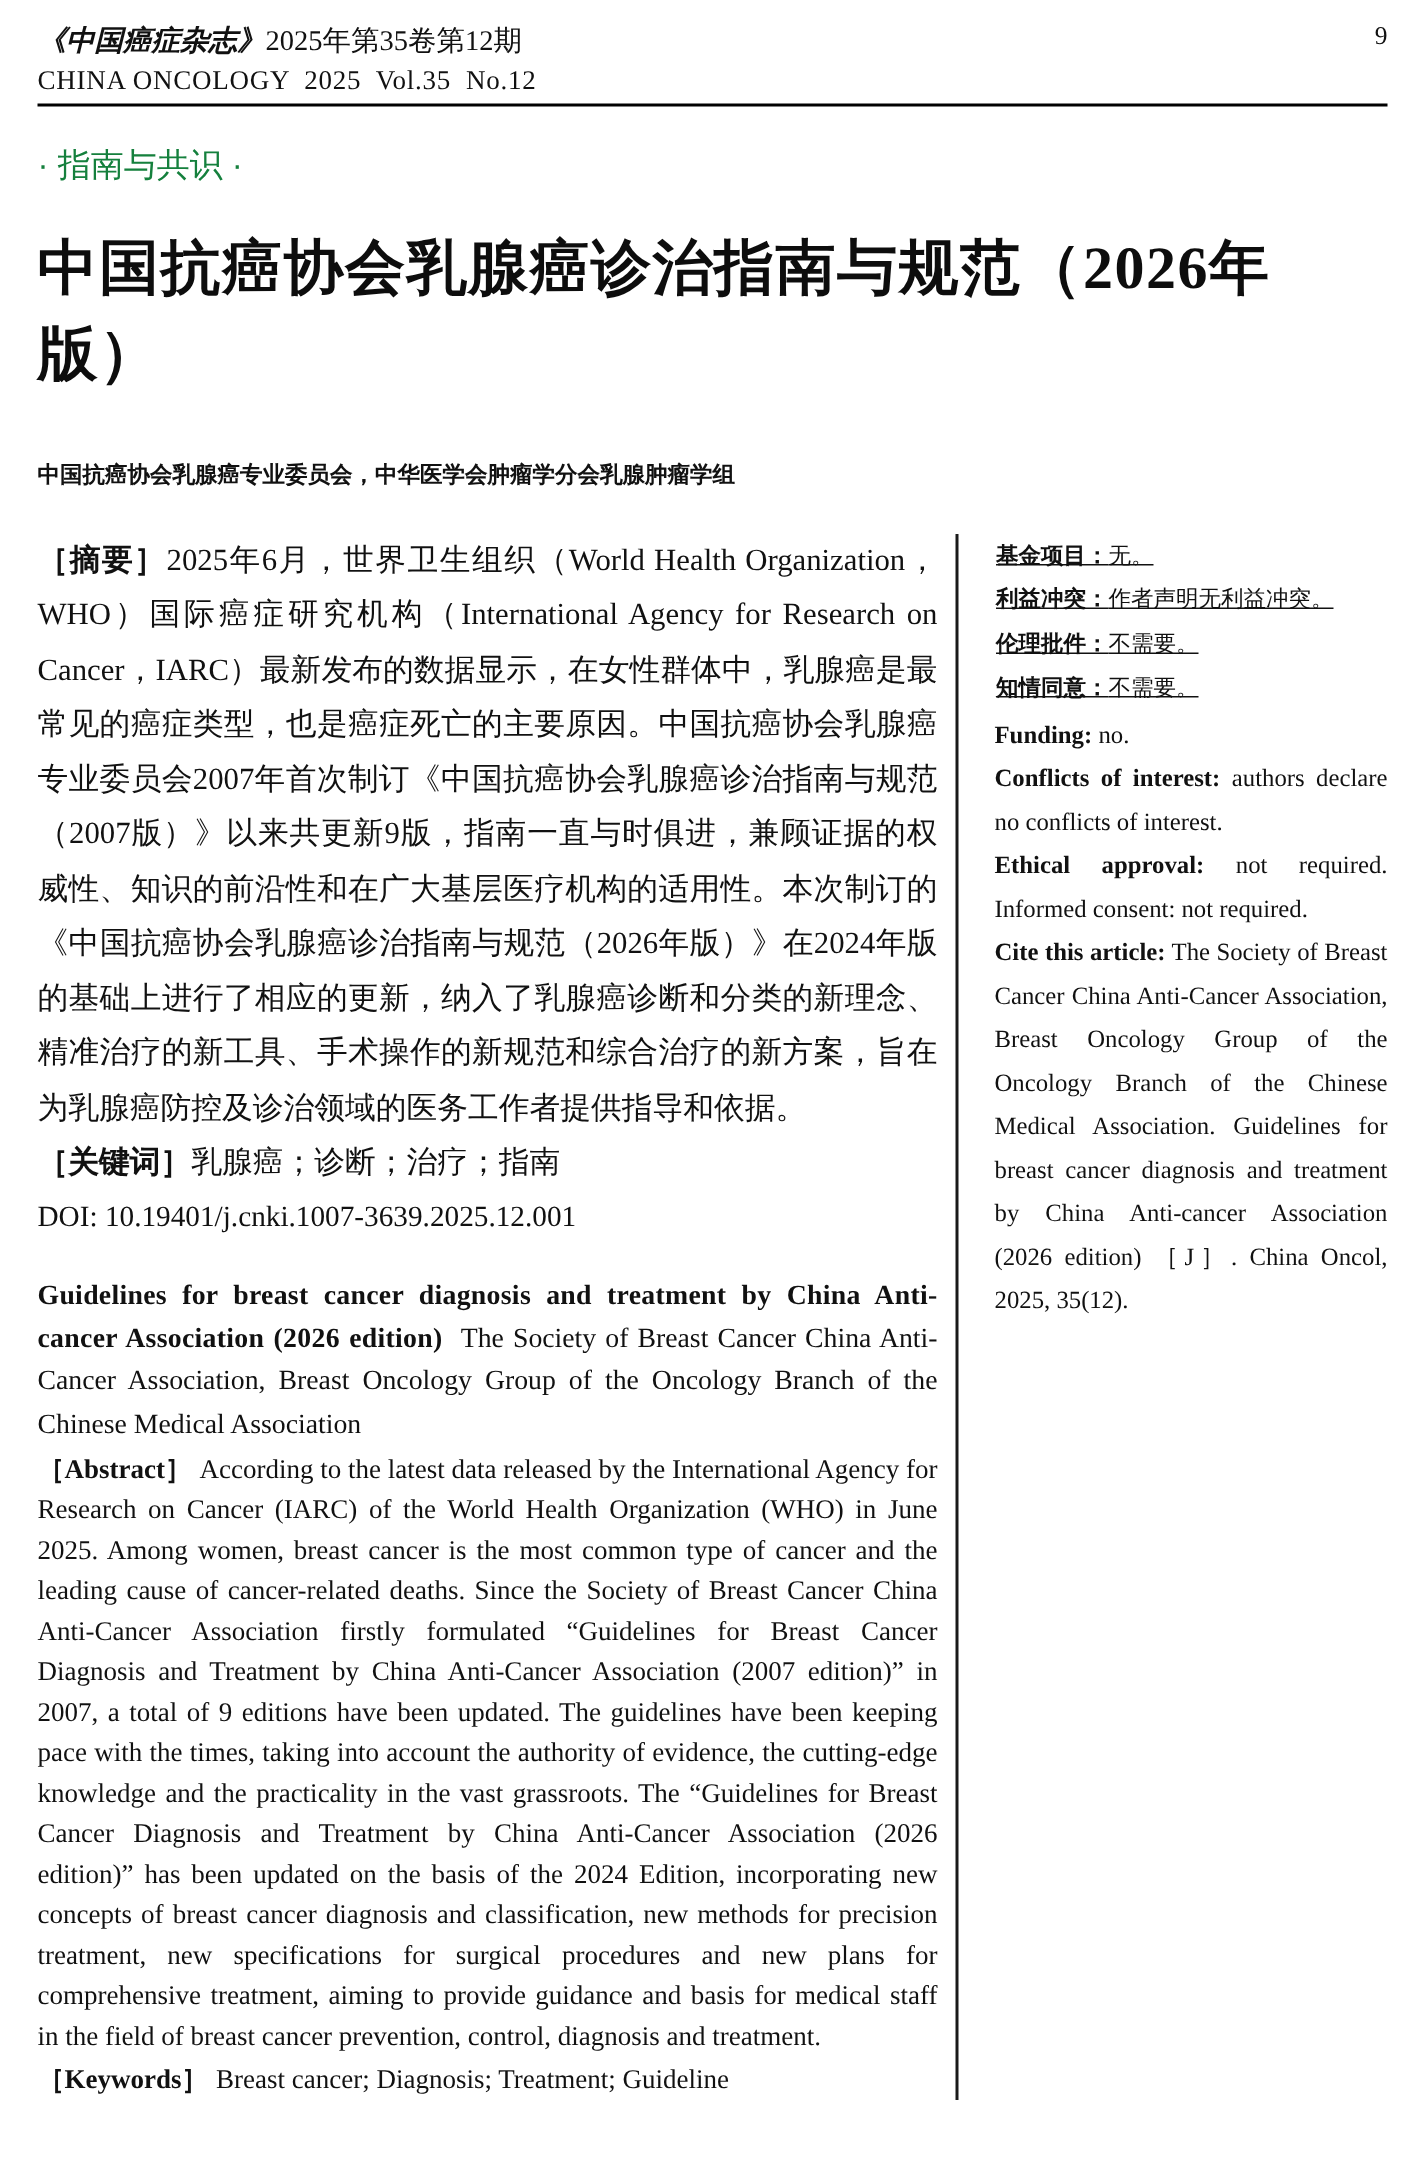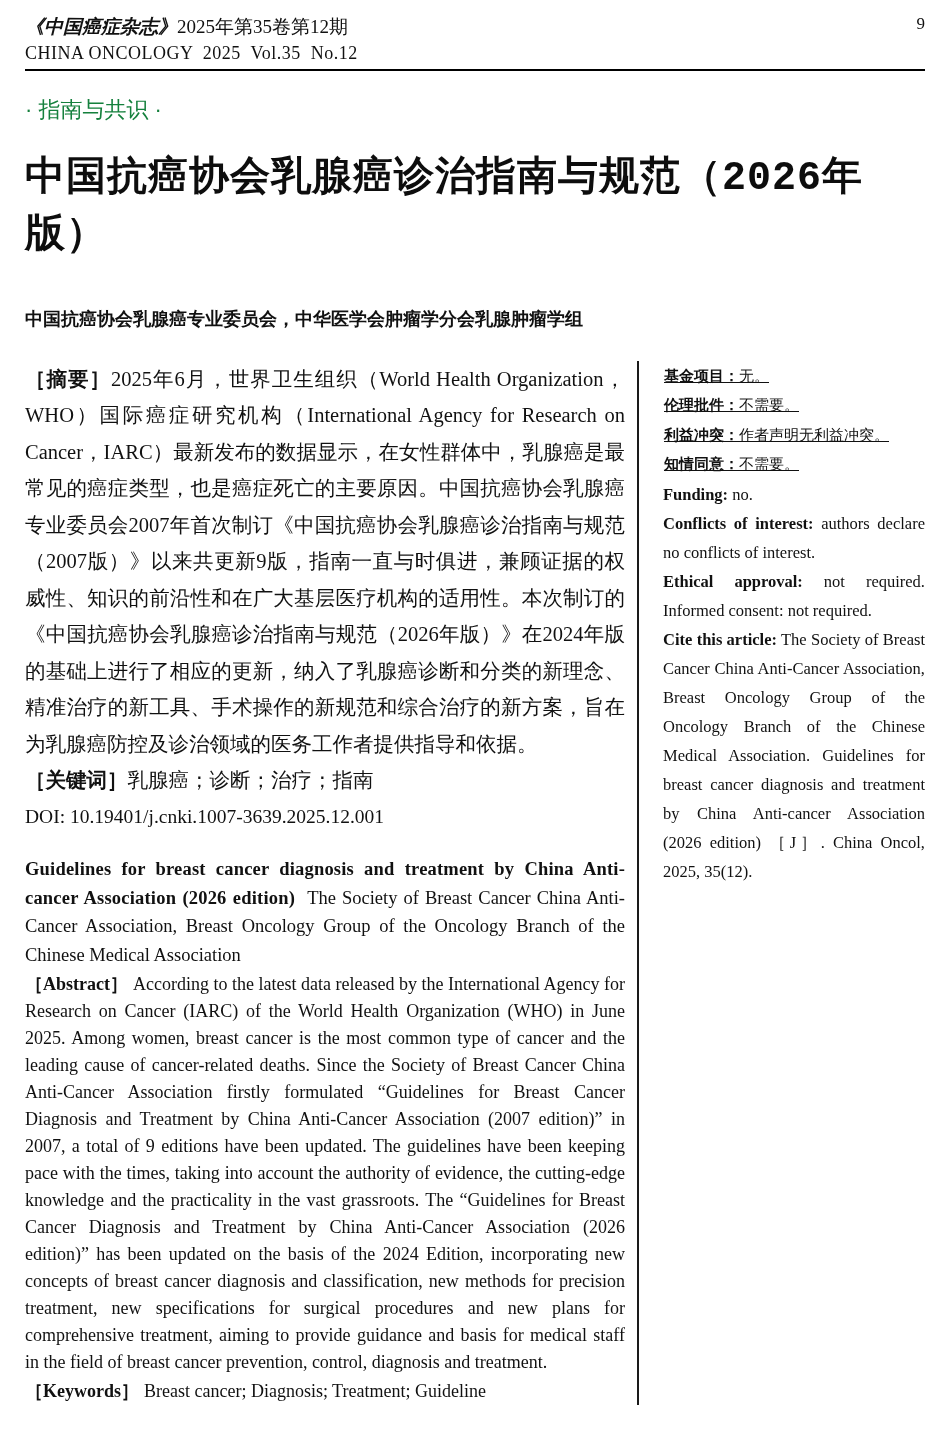--- a/index.html
+++ b/index.html
@@ -21,25 +21,25 @@
   .j-cn { font-size: 19px; }
   .j-cn-name { font-family: "DejaVu Serif", serif; font-style: italic; font-weight: bold; }
   .j-cn-issue { font-family: "Liberation Serif", serif; }
   .j-en { font-size: 18px; margin-top: 3px; white-space: pre; letter-spacing: .5px; }
   .page-num { font-size: 17px; padding-bottom: 2px; }
 
   .section-tag { margin-top: 24px; font-family: "Liberation Sans", sans-serif;
                  font-size: 22px; color: #15803d; }
 
   
-  .title-cn { margin: 26px 0 0 0; font-family: Liberation Mono, monospace;
+  .title-cn { margin: 26px 0 0 0; font-family: Liberation Serif, serif;
               font-weight: bold; font-size: 40px; line-height: 1.42;
               letter-spacing: 1px; color: #0d0d0d; }
   .authors { margin-top: 42px; font-family: "Liberation Sans", sans-serif;
-             font-weight: bold; font-size: 18px; }
+             font-weight: bold; font-size: 15px; }
 
   
   .main { display: flex; margin-top: 30px; }
   .left-col { width: 600px; flex: 0 0 600px; }
   .sidebar { flex: 1; margin-left: 12px; border-left: 2px solid #1a1a1a;
              padding-left: 24px; min-height: 880px; }
 
   .lbl-hei { font-family: "Liberation Sans", sans-serif; font-weight: bold; }
 
   .abs-cn { margin: 0; font-size: 20.5px; line-height: 36.5px; text-align: justify; }
@@ -107,24 +107,24 @@
       <p class="kw-en">
         <b>［Keywords］</b><span>Breast cancer; Diagnosis; Treatment; Guideline</span>
       </p>
     </div>
 
     <aside class="sidebar">
       <p class="sb-item">
         <span class="sb-label">基金项目：</span><span>无。</span>
       </p>
       <p class="sb-item">
-        <span class="sb-label">伦理批件：</span><span>不需要。</span>
+        <span class="sb-label">利益冲突：</span><span>作者声明无利益冲突。</span>
       </p>
       <p class="sb-item">
-        <span class="sb-label">利益冲突：</span><span>作者声明无利益冲突。</span>
+        <span class="sb-label">伦理批件：</span><span>不需要。</span>
       </p>
       <p class="sb-item">
         <span class="sb-label">知情同意：</span><span>不需要。</span>
       </p>
       <p class="sb-en">
         <b>Funding:</b><span> no.</span>
       </p>
       <p class="sb-en">
         <b>Conflicts of interest:</b><span> authors declare no conflicts of interest.</span>
       </p>

